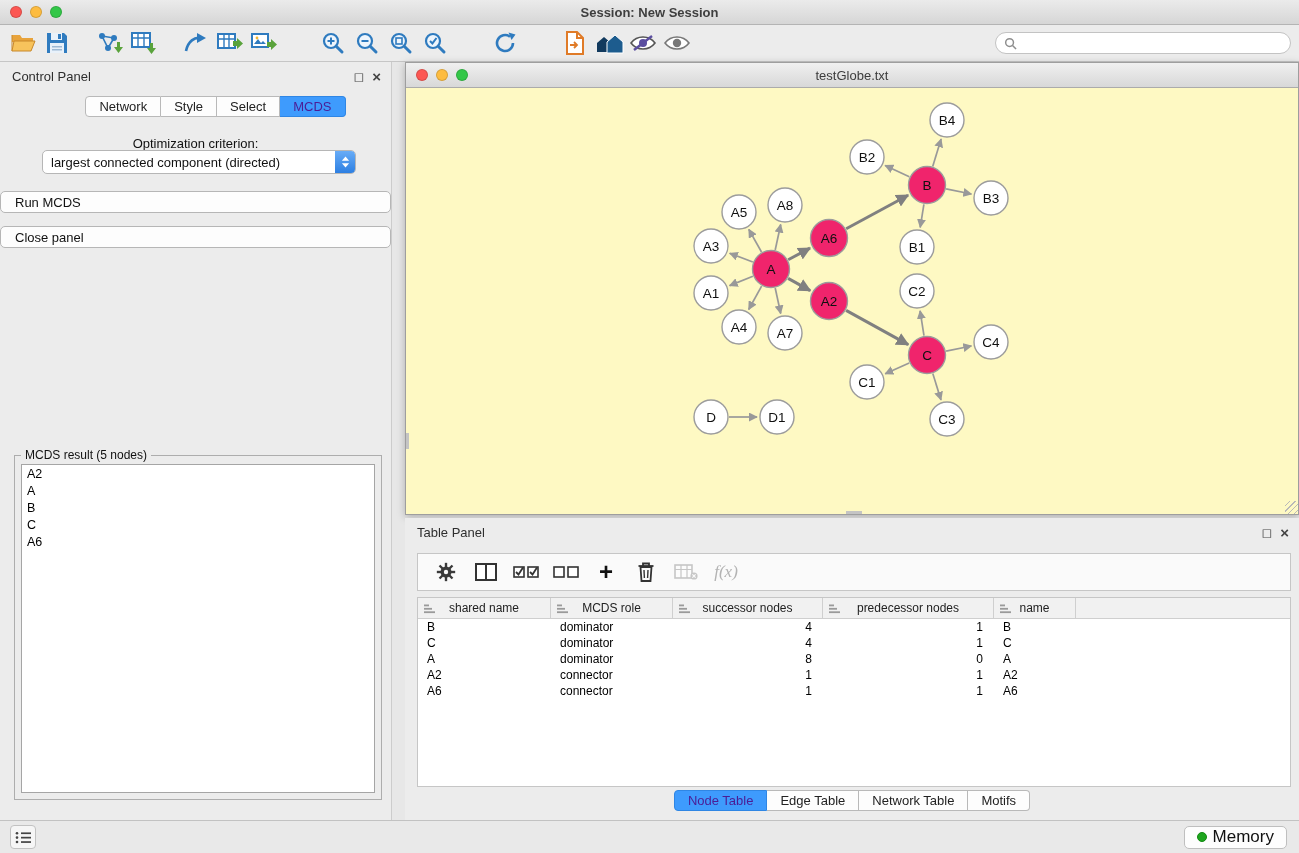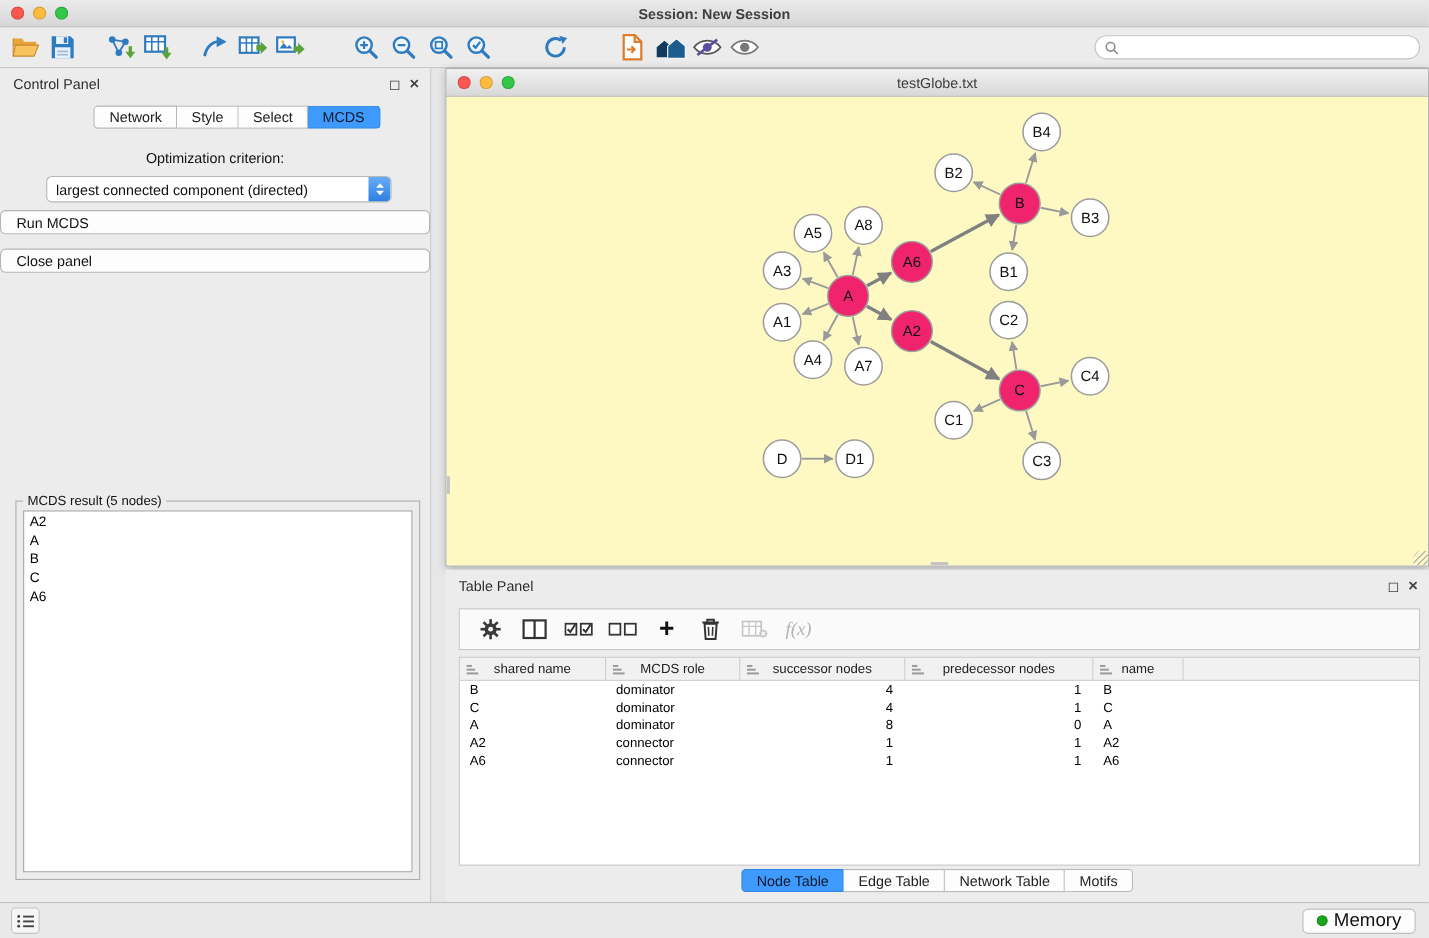--- a/index.html
+++ b/index.html
@@ -33,28 +33,28 @@
   .panel-header .ph-icons { margin-left:auto; margin-right:10px; display:flex; gap:8px; align-items:center; }
   .ph-icon { font-size:13px; color:#444; cursor:default; line-height:1; }
   .ph-icon.x { font-weight:bold; font-size:15px; }
 
   
   .segbar { display:flex; }
   .seg { background:#fdfdfd; border:1px solid #b9b9b9; border-left:none; font-size:13px; color:#222;
     padding:2px 13px; height:21px; display:flex; align-items:center; }
   .seg:first-child { border-left:1px solid #b9b9b9; border-radius:4px 0 0 4px; }
   .seg:last-child { border-radius:0 4px 4px 0; }
-  .seg.seg-active { background:#3e9bfd; border-color:#2f86e4; color:#0f172a; }
+  .seg.seg-active { background:#3e9bfd; border-color:#2f86e4; color:#4c1d95; }
 
   
   .control-panel { position:absolute; top:62px; left:0; width:392px; height:758px; background:#ececec;
     border-right:1px solid #cccccc; }
   .cp-tabs { position:absolute; top:34px; left:0; right:0; display:flex; justify-content:center;padding-left:40px; }
   .cp-opt-label { position:absolute; top:74px; left:0; right:0; text-align:center; font-size:13px; color:#111; }
-  .dropdown { position:absolute; top:98px; left:42px; width:314px; height:24px; background:#fff;
+  .dropdown { position:absolute; top:88px; left:42px; width:314px; height:24px; background:#fff;
     border:1px solid #b6b6b6; border-radius:5px; display:flex; align-items:center; overflow:hidden; }
   .dropdown-text { flex:1; font-size:13px; color:#111; padding-left:8px; white-space:nowrap; }
   .dropdown-stepper { width:20px; height:24px; background:linear-gradient(#6aaef8,#2a7de1);
     display:flex; align-items:center; justify-content:center; border-radius:0 4px 4px 0; }
   .cp-buttons { position:absolute; top:129px; left:0; right:0; display:flex; justify-content:flex-end; gap:13px;flex-direction:column; }
   .btn { background:#fdfdfd; border:1px solid #b6b6b6; border-radius:5px; font-size:13px; color:#111;
     padding:3px 14px; height:22px; display:flex; align-items:center; }
   .groupbox { position:absolute; top:393px; left:14px; width:368px; height:345px;
     border:1px solid #adadad; }
   .groupbox .legend { position:absolute; top:-8px; left:6px; background:#ececec; padding:0 4px;

